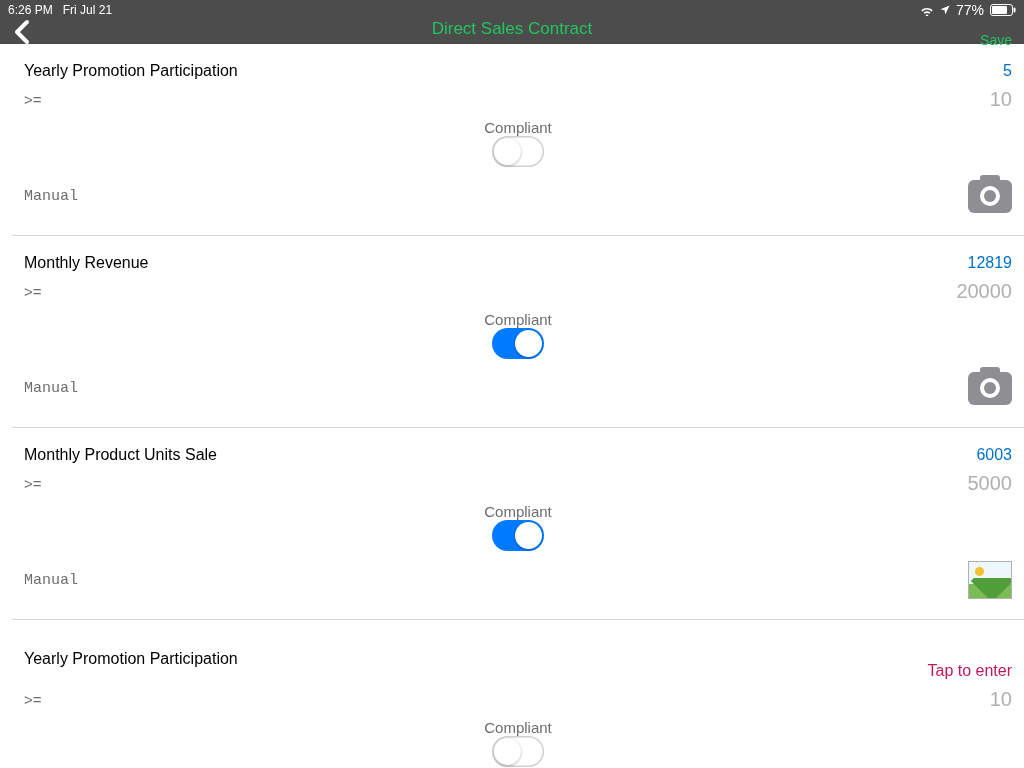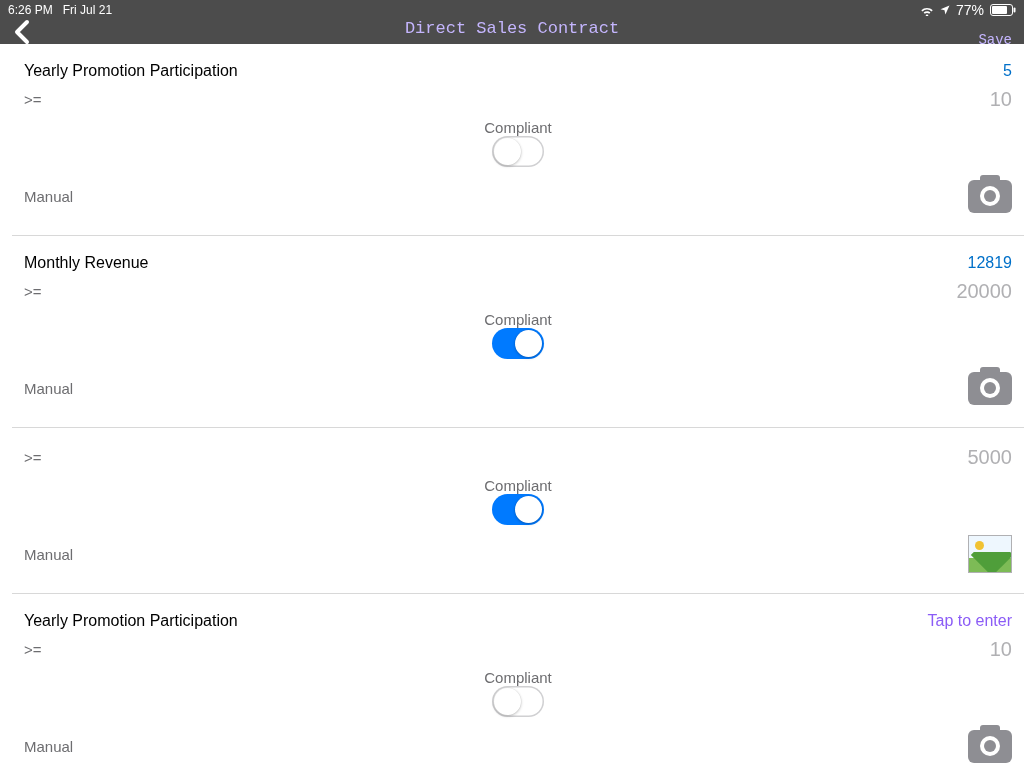--- a/index.html
+++ b/index.html
@@ -24,26 +24,25 @@
     justify-content: space-between;
   }
   .status-left { display:flex; gap:10px; }
   .status-right { display:flex; align-items:center; gap:6px; font-size:14px;}
   .status-right svg { display:block; }
 
   
   .nav-bar {
     height: 24px;
     background: #4c4c4c;
-    color: #c4b5fd;
+    color: #22c55e;
     position: relative;
     display:flex;
     align-items:flex-start;
     justify-content:center;
-    font-family:Liberation Mono, monospace;
   }
   .nav-title {
     font-size: 17px;
     font-weight: 400;
     line-height: 18px;
     position:absolute;
     top:0px;
     left:50%;
     transform:translateX(-50%);
   }
@@ -79,38 +78,39 @@
   .row {
     display:flex;
     justify-content:space-between;
     align-items:center;
     min-height:30px;
     padding: 4px 0;
   }
   .row.title-row { min-height:26px; }
   .row.op-row    { min-height:22px; }
   .row.comp-row  { min-height:40px;flex-direction:column; }
-  .row.man-row   { min-height:50px; }
+  .row.man-row   { min-height:50px;font-family:Liberation Mono, monospace; }
   .label-title {
     font-size:16px;
     color:#000;
   }
   .label-sub {
     font-size:15px;
     color:#6d6d70;
   }
   .value-link {
     font-size:16px;
     color:#0070c9;
     text-align:right;
   }
   .value-hint {
     font-size:16px;
-    color:#8b5cf6;
+    color:#be185d;
     text-align:right;
+    margin-top:24px;
   }
   .value-target {
     font-size:20px;
     color:#b0b0b3;
     text-align:right;
   }
 
   
   .toggle {
     width:52px; height:31px;
@@ -267,20 +267,24 @@
       </div>
       <div class="row man-row">
         <div class="label-sub">Manual</div>
         <div class="camera">
           <div class="lens-outer"></div>
           <div class="lens-inner"></div>
         </div>
       </div>
     </div>
     <div class="section">
+      <div class="row title-row">
+        <div class="label-title">Monthly Product Units Sale</div>
+        <div class="value-link">6003</div>
+      </div>
       <div class="row op-row">
         <div class="label-sub">&gt;=</div>
         <div class="value-target">5000</div>
       </div>
       <div class="row comp-row">
         <div class="label-sub">Compliant</div>
         <div class="toggle on">
           <div class="knob"></div>
         </div>
       </div>

